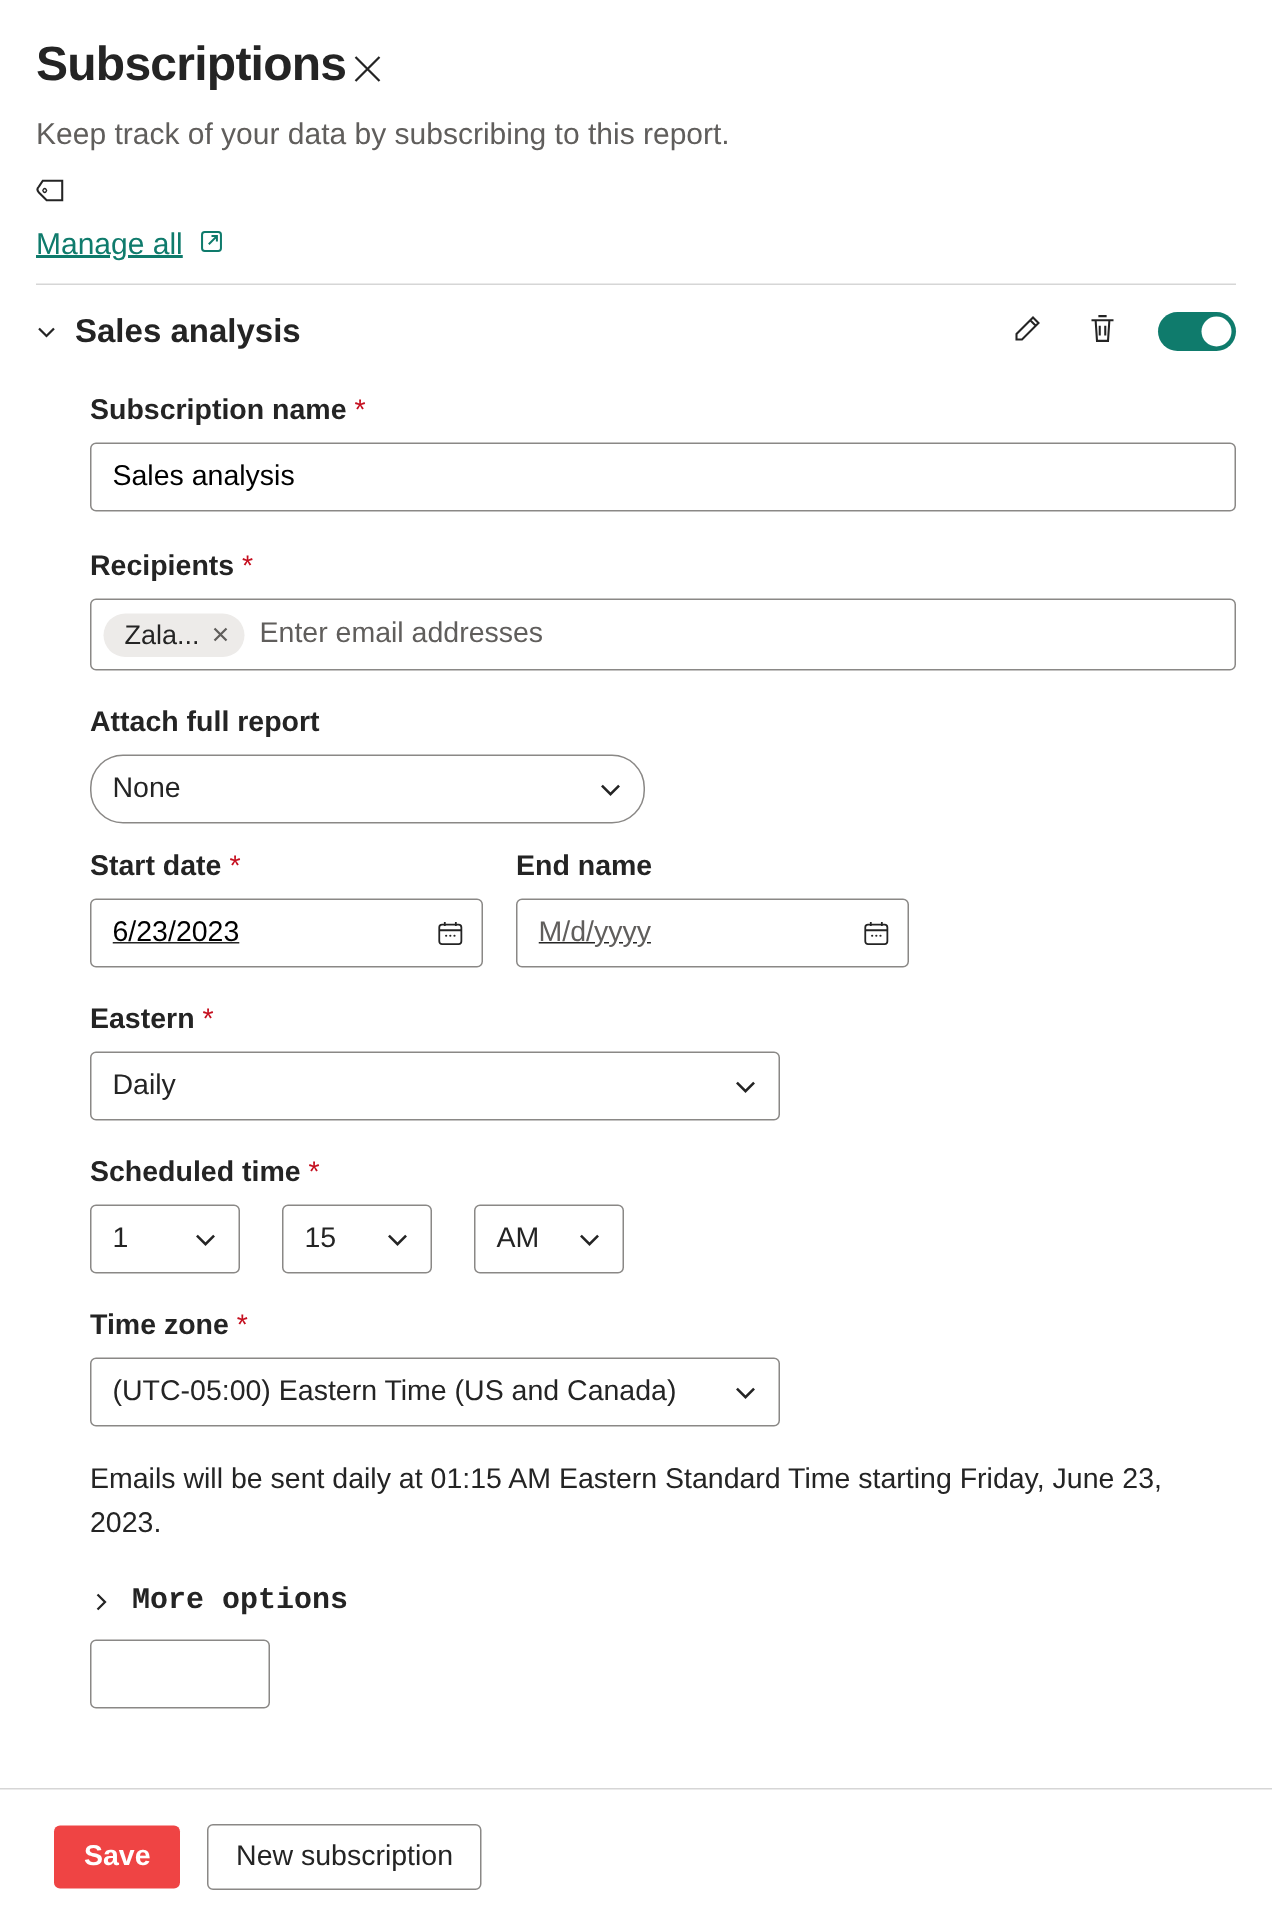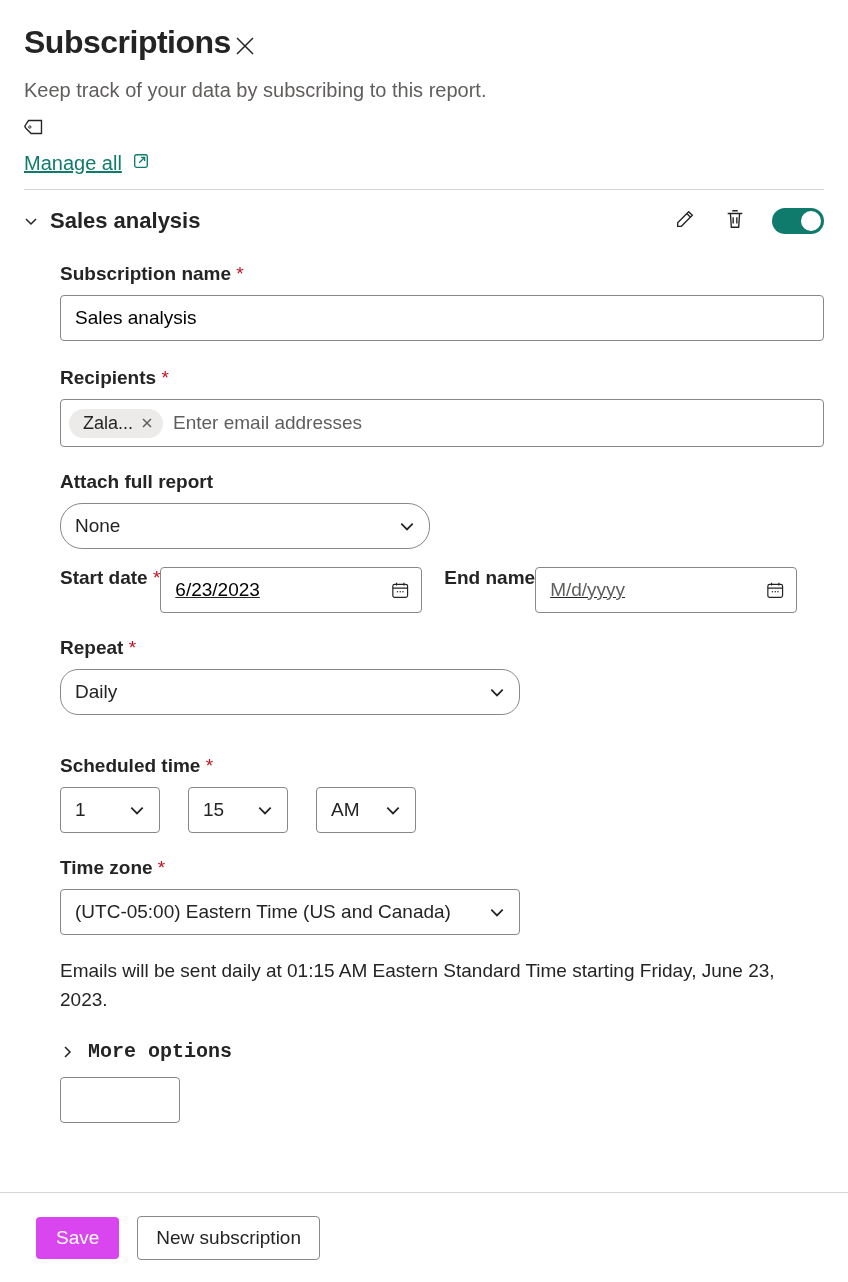--- a/index.html
+++ b/index.html
@@ -196,21 +196,21 @@
     font-weight: 700;
     margin-bottom: 20px;
   }
   .date-row {
     display: flex;
     gap: 22px;
     margin-bottom: 24px;
   }
   .date-col {
     display: flex;
-    flex-direction: row;
+    flex-direction: column;
     justify-content: center;
   }
   .date-input-wrap {
     width: 262px;
     height: 46px;
     border: 1px solid #8a8886;
     border-radius: 4px;
     padding: 0 12px 0 14px;
     display: flex;
     align-items: center;
@@ -222,22 +222,21 @@
     border: none;
     outline: none;
     font-size: 19px;
     width: 100%;
   }
   .date-input::placeholder {
     color: #605e5c;
   }
   .repeat-select {
     width: 460px;
-    margin-bottom: 40px;
-    border-radius: 18px;
+    margin-bottom: 24px;
   }
   .time-row {
     display: flex;
     gap: 28px;
     margin-bottom: 24px;
   }
   .small-select {
     width: 100px;
     height: 46px;
     border: 1px solid #8a8886;
@@ -276,26 +275,26 @@
     right: 0;
     height: 90px;
     border-top: 1px solid #d6d6d6;
     background: #fff;
     display: flex;
     align-items: center;
     padding: 0 36px;
     gap: 18px;
   }
   .btn-primary {
-    background: #d946ef;
+    background: #ef4444;
     color: #fff;
     border: none;
     border-radius: 4px;
     font-size: 19px;
-    font-weight: 400;
+    font-weight: 700;
     padding: 10px 20px;
     cursor: pointer;
   }
   .btn-secondary {
     background: #fff;
     color: #242424;
     border: 1px solid #8a8886;
     border-radius: 4px;
     font-size: 19px;
     padding: 10px 18px;
@@ -420,21 +419,21 @@
             <path d="M2 8 H18 M6 2 V5 M14 2 V5" stroke="#242424" stroke-width="1.3"></path>
             <circle cx="7" cy="12" r="0.8" fill="#242424"></circle>
               <circle cx="10" cy="12" r="0.8" fill="#242424"></circle>
               <circle cx="13" cy="12" r="0.8" fill="#242424"></circle>
           </svg>
         </div>
       </div>
     </div>
 
     <label class="field-label">
-      <span>Repeat</span> <span class="required">*</span>
+      <span>Eastern</span> <span class="required">*</span>
     </label>
     <div class="select-box repeat-select">
       <span>Daily</span>
       <svg width="16" height="16" viewBox="0 0 14 14">
         <path d="M2 5 L7 10 L12 5" fill="none" stroke="#242424" stroke-width="1.5"></path>
       </svg>
     </div>
 
     <label class="field-label">
       <span>Scheduled time</span> <span class="required">*</span>

